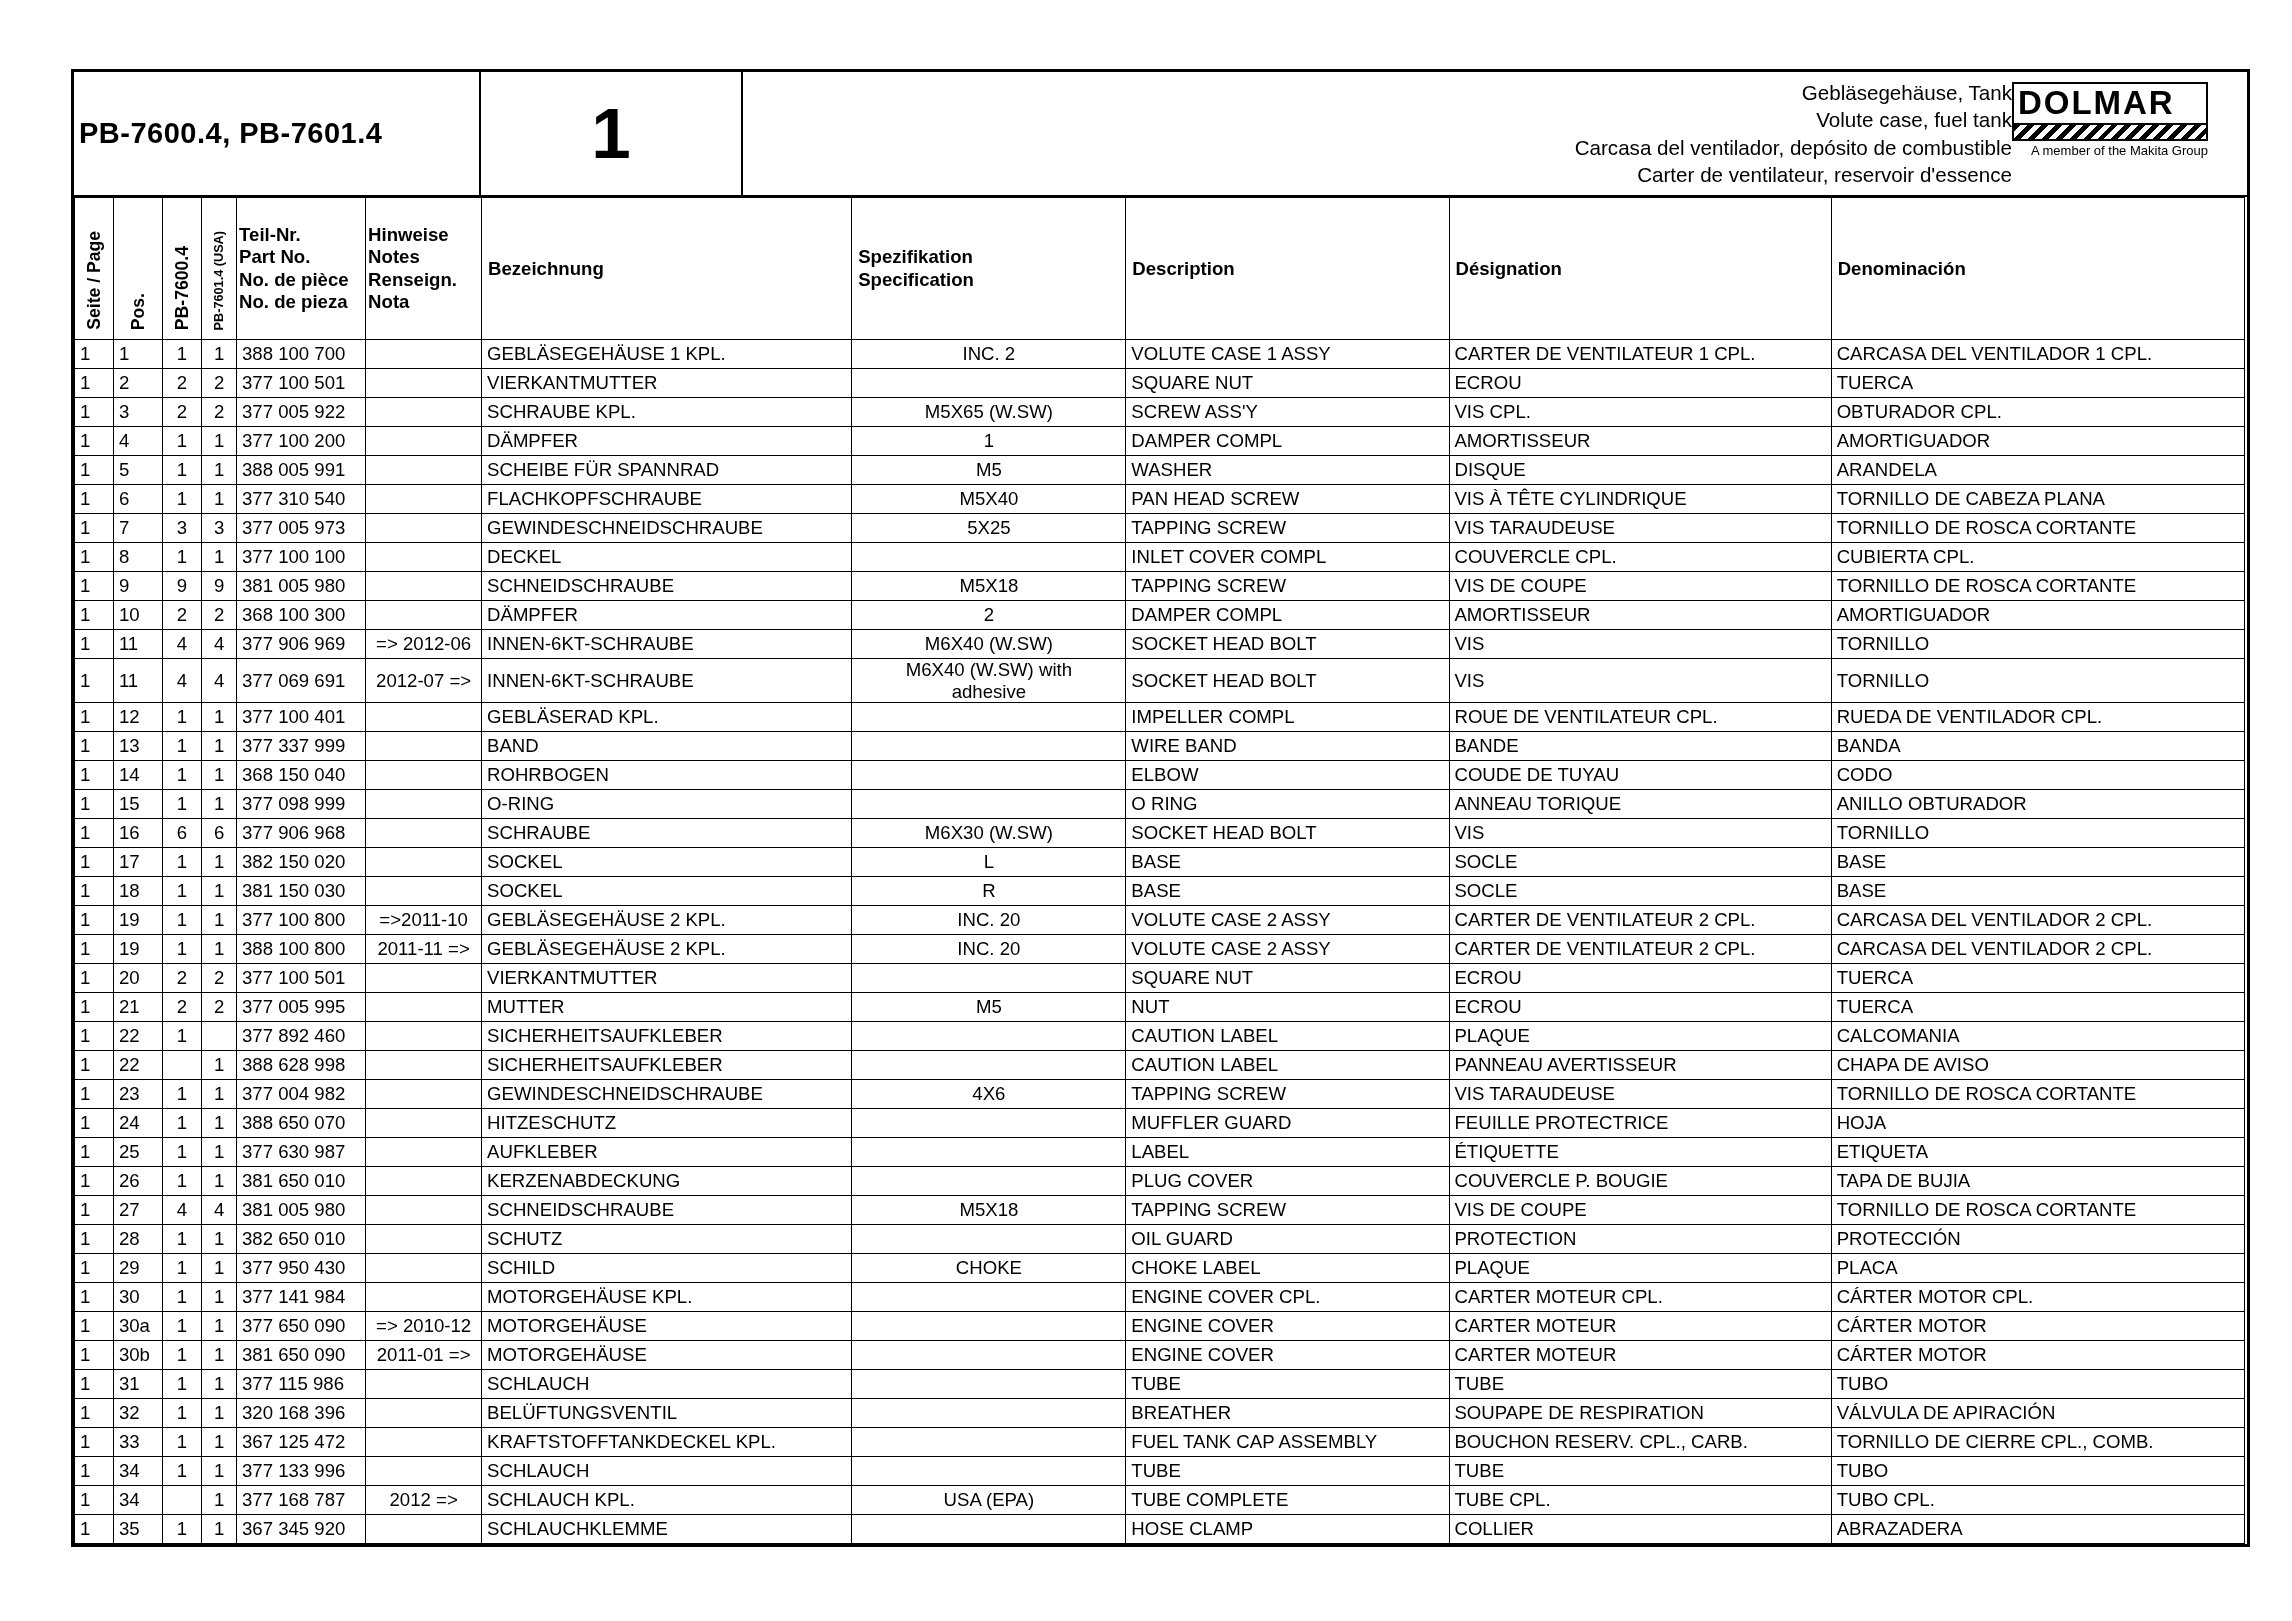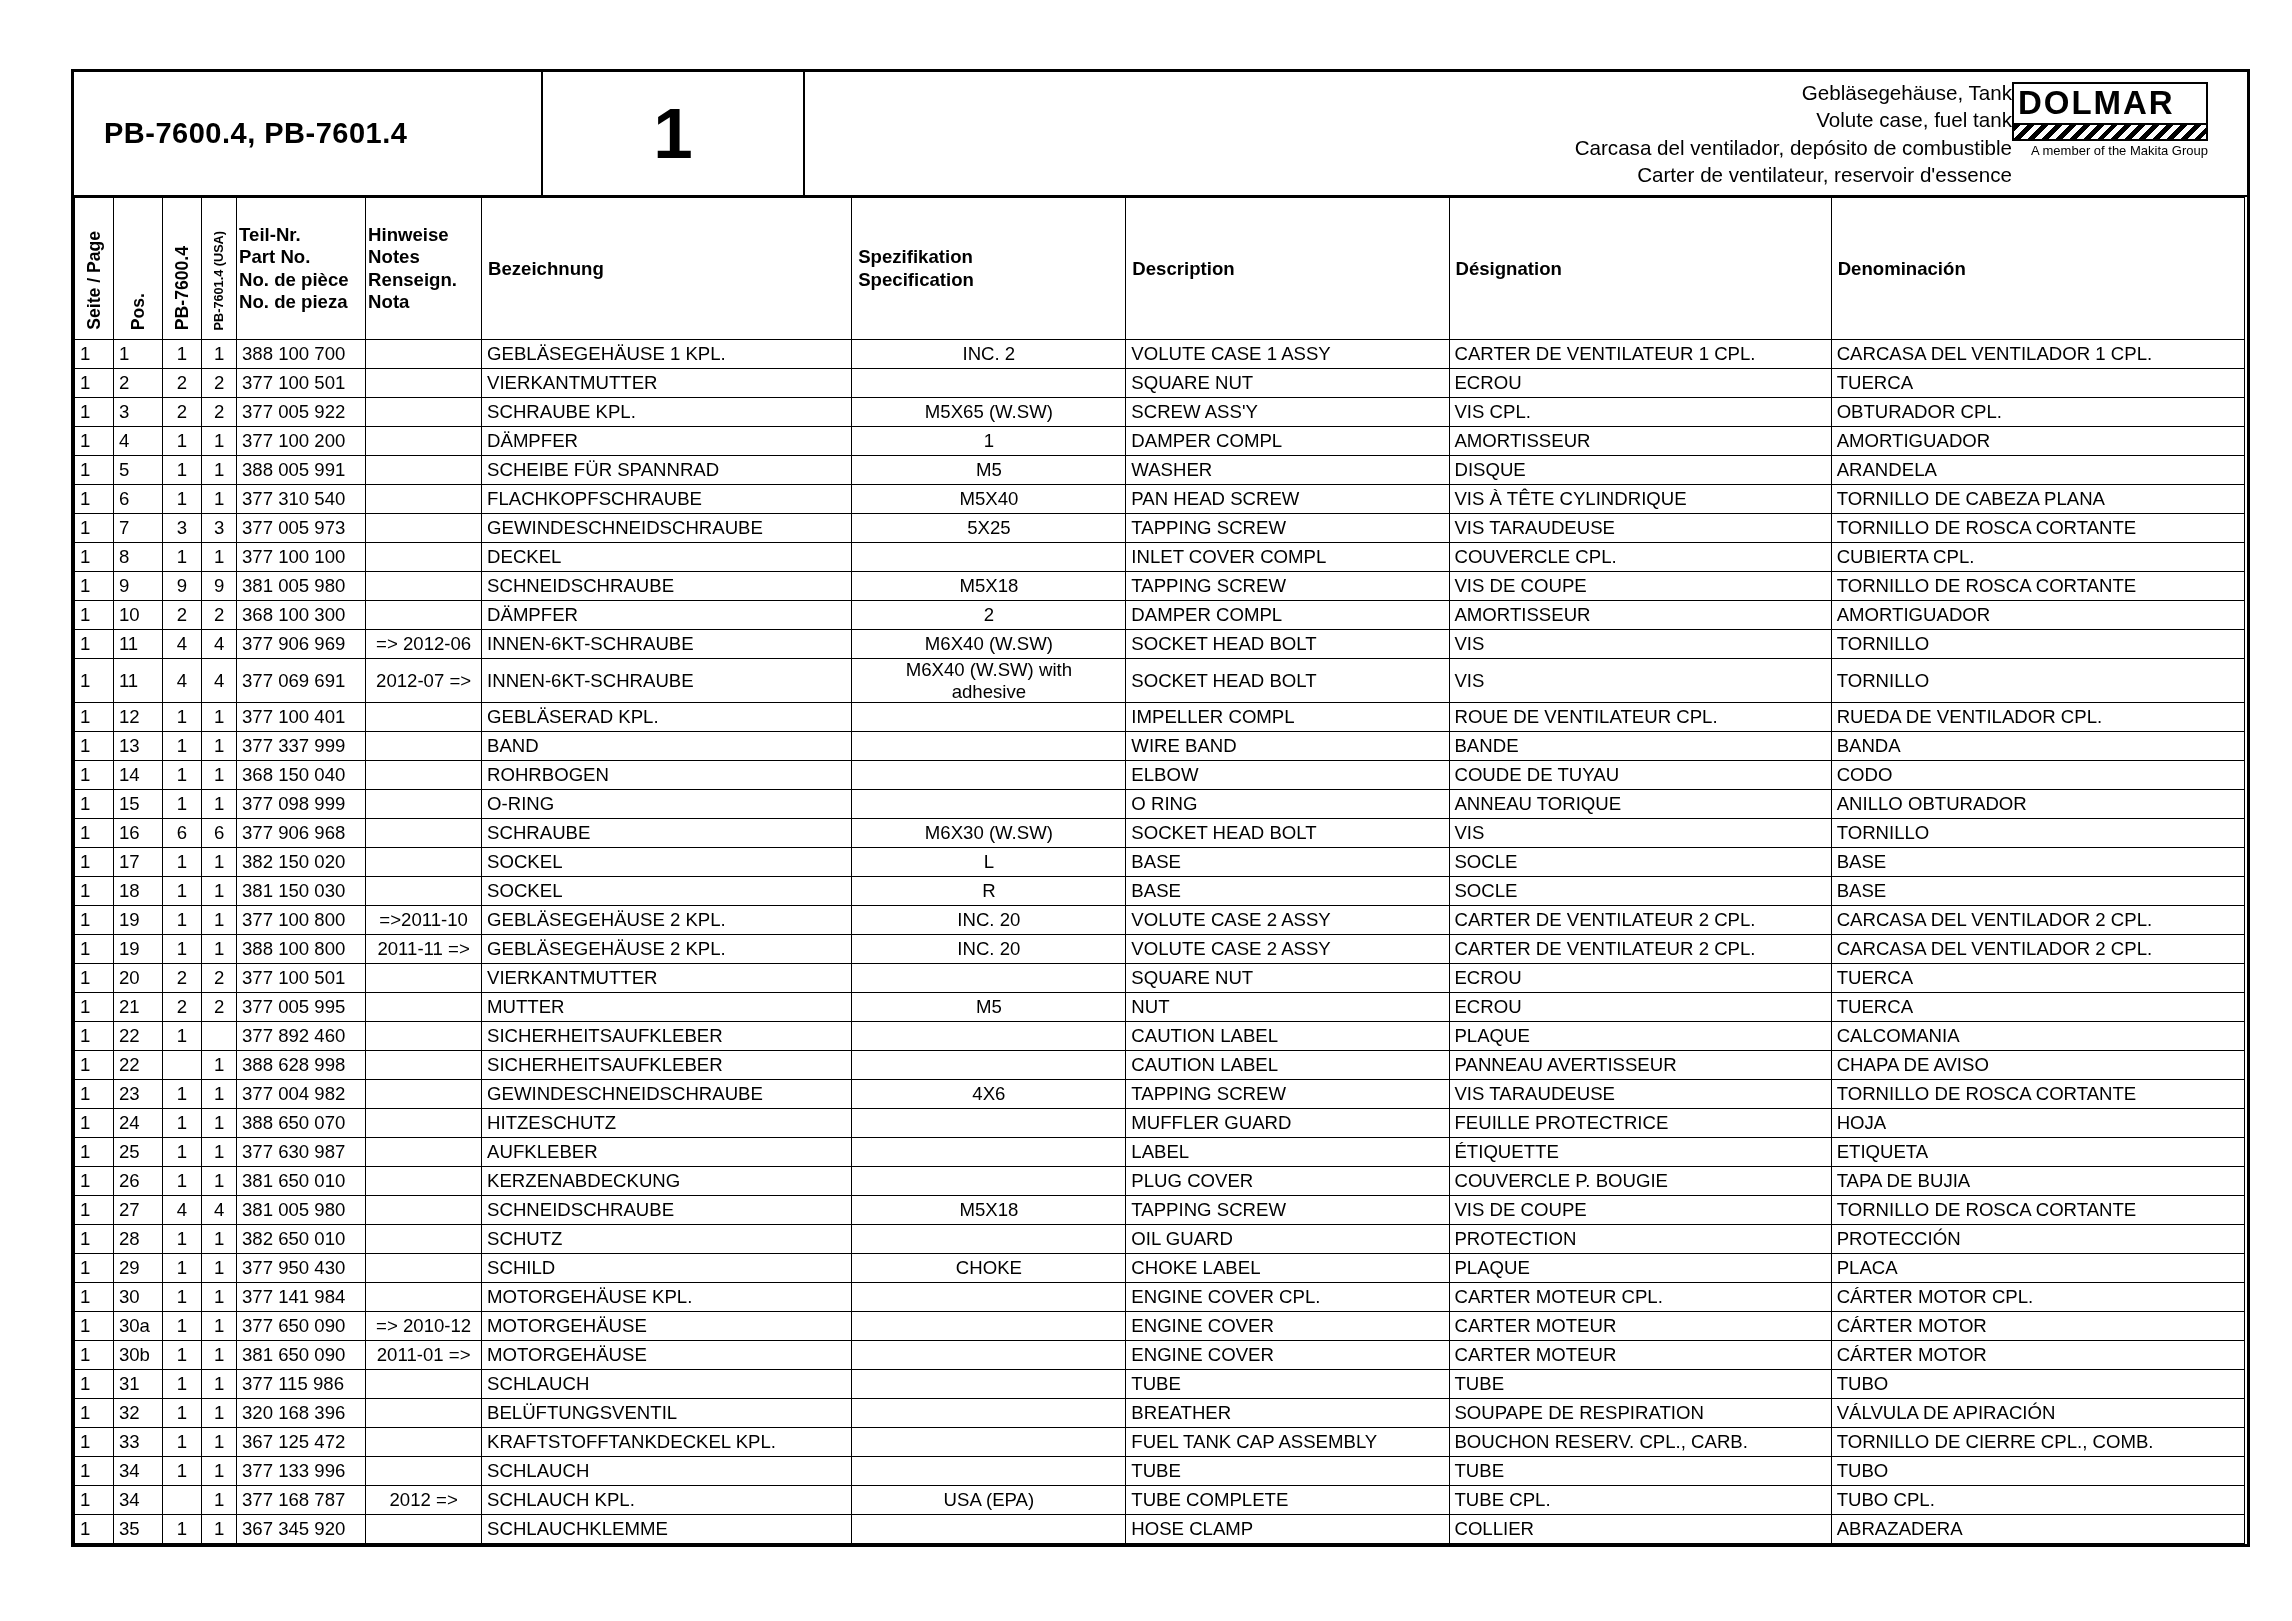--- a/index.html
+++ b/index.html
@@ -14,22 +14,22 @@
   }
   .sheet {
     position: absolute; left: 71px; top: 69px;
     width: 2179px;
     border: 3.9px solid #000;
     background: #fff;
   }
   
   .band { display: flex; height: 125px; border-bottom: 2px solid #000; align-items: stretch; }
   .models {
-    width: 469px; border-right: 2px solid #000;
-    display: flex; align-items: center; padding-left: 30px;
+    width: 407px; border-right: 2px solid #000;
+    display: flex; align-items: center; padding-left: 5px;
     font-weight: bold; font-size: 29px; letter-spacing: 0.5px;
   }
   .pagenum {
     width: 262px; border-right: 2px solid #000;
     display: flex; align-items: center; justify-content: center;
     font-weight: bold; font-size: 71px;
   }
   .titles { flex: 1; padding: 6.9px 0 0 9.8px; font-size: 20.6px; line-height: 27.4px; }
   .titles div { white-space: nowrap; text-align: right; }
   .logo { width: 196px; margin: 9.8px 39px 0 0; flex: none; }

